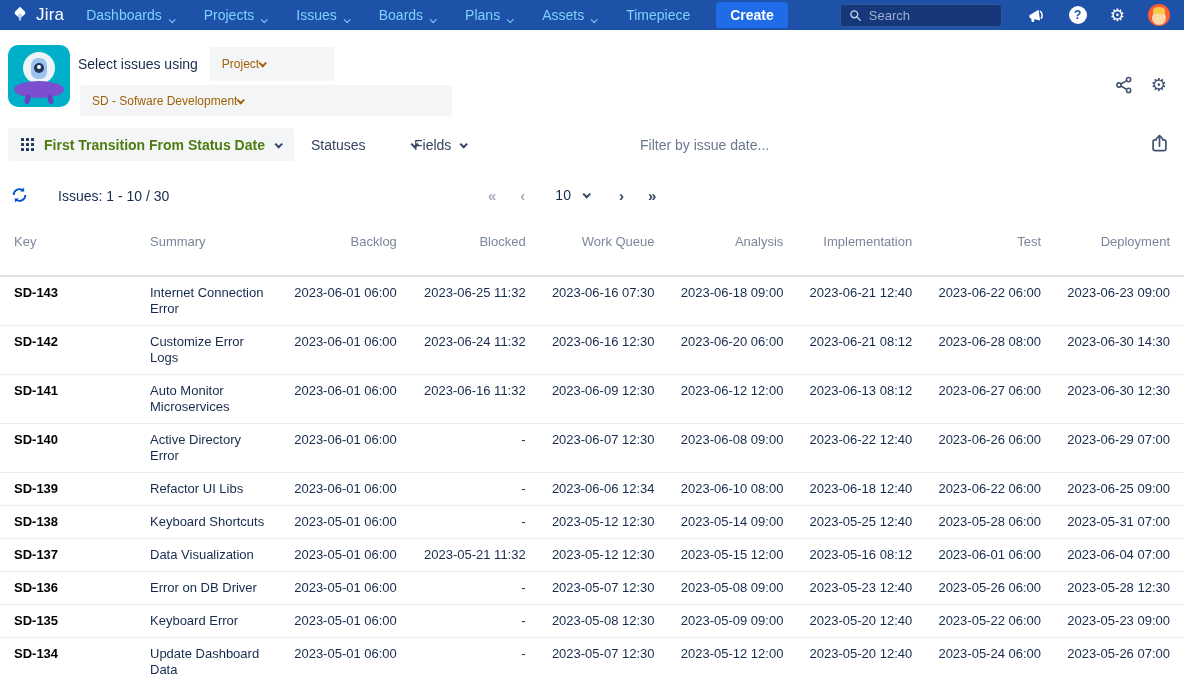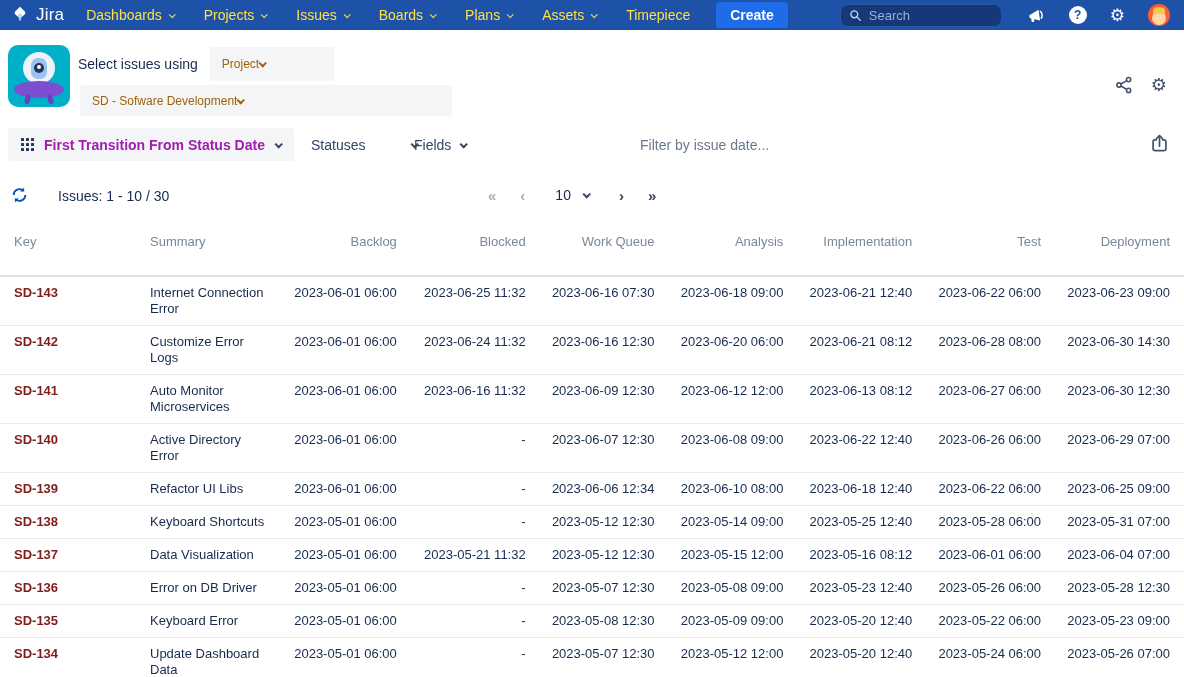--- a/index.html
+++ b/index.html
@@ -4,28 +4,28 @@
 <style>
   * { margin:0; padding:0; box-sizing:border-box; }
   html,body { width:1184px; height:677px; overflow:hidden; background:#fff;
     font-family:"Liberation Sans", sans-serif; color:#172B4D; }
 
   
   .navbar { height:30px; background:#1D52A8; display:flex; align-items:center; padding:0 8px 0 10px; }
   .brand { display:flex; align-items:center; gap:6px; margin-right:22px; }
   .brand-name { color:#fff; font-size:17px; font-weight:500; letter-spacing:.2px; }
   .nav-items { display:flex; align-items:center; gap:30px; }
-  .nav-item { display:flex; align-items:center; gap:7px; color:#fde047; font-size:14px; cursor:pointer; text-decoration:none; }
+  .nav-item { display:flex; align-items:flex-end; gap:7px; color:#7dd3fc; font-size:14px; cursor:pointer; text-decoration:none; }
   .chev { width:6px; height:6px; border-right:2px solid currentColor; border-bottom:2px solid currentColor;
     transform:rotate(45deg) translateY(-1px); display:inline-block; flex:0 0 auto; }
   .chev.sm { width:5px; height:5px; border-width:1.7px; }
   .create-btn { margin-left:26px; background:#1F6CE8; color:#fff; border:none; border-radius:3px;
     font-family:inherit; font-size:14px; font-weight:600; padding:5px 14px; cursor:pointer; }
   .nav-search { margin-left:auto; display:flex; align-items:center; gap:7px; width:162px; height:23px;
-    background:#16387B; border:1px solid #2B5698; border-radius:8px; padding:0 8px; }
+    background:#16387B; border:1px solid #2B5698; border-radius:3px; padding:0 8px; }
   .nav-search input { background:transparent; border:none; outline:none; color:#E6ECF7; font-size:13px;
     font-family:inherit; width:100%; }
   .nav-search input::placeholder { color:#9DAFD2; }
   .nav-icons { display:flex; align-items:center; gap:23px; margin-left:25px; margin-right:6px; }
   .icon-btn { display:flex; align-items:center; justify-content:center; cursor:pointer; background:none; border:none; }
   .help-circle { width:18px; height:18px; border-radius:50%; background:#fff; color:#1D52A8;
     font-size:12px; font-weight:700; display:flex; align-items:center; justify-content:center; }
   .gear-white { color:#fff; font-size:17px; line-height:1; font-family:"DejaVu Sans", sans-serif; }
   .avatar { width:22px; height:22px; border-radius:50%; background:#FF5C33; position:relative; overflow:hidden; cursor:pointer; }
   .avatar .face { position:absolute; left:4px; top:7px; width:14px; height:14px; border-radius:50%; background:#FFD7A8; }
@@ -52,21 +52,21 @@
   .dd-project { position:absolute; left:80px; top:55px; width:372px; height:31px; padding:0 12px; }
   .gadget-icons { position:absolute; right:17px; top:45px; display:flex; align-items:center; gap:17px; }
   .gear-navy { color:#42526E; font-size:18px; line-height:1; font-family:"DejaVu Sans", sans-serif; }
 
   
   .toolbar { position:relative; height:40px; }
   .field-pill { position:absolute; left:8px; top:0; height:33px; background:#F4F5F7; border-radius:3px;
     display:flex; align-items:center; gap:10px; padding:0 13px; cursor:pointer; }
   .grid-icon { display:grid; grid-template-columns:repeat(3,3px); grid-gap:2px; }
   .grid-icon span { width:3px; height:3px; background:#253858; border-radius:0.5px; }
-  .field-pill .label { font-size:14px; font-weight:600; color:#a21caf; }
+  .field-pill .label { font-size:14px; font-weight:600; color:#4d7c0f; }
   .pill-ghost { position:absolute; top:0; height:33px; display:flex; align-items:center; gap:9px;
     font-size:14px; color:#344563; cursor:pointer; }
   .pos-statuses { left:311px;gap:46px; } .pos-fields { left:414px; }
   .date-filter { position:absolute; left:640px; top:0; height:33px; width:220px; border:none; outline:none;
     font-family:inherit; font-size:14px; color:#344563; background:transparent; }
   .date-filter::placeholder { color:#6B778C; }
   .export-btn { position:absolute; right:14px; top:5px; }
 
   
   .pag-row { position:relative; height:54px; }
@@ -84,21 +84,21 @@
 
   
   table { width:1184px; border-collapse:collapse; table-layout:fixed; }
   thead th { height:54px; vertical-align:top; padding-top:12px; font-size:13px; font-weight:400;
     color:#7A869A; text-align:left; border-bottom:2px solid #DFE1E6; }
   thead th:first-child { padding-left:14px; }
   thead th.num { text-align:right; padding-right:14px; }
   tbody td { padding:8px 0; font-size:13px; line-height:16px; vertical-align:top; color:#172B4D; }
   tbody tr + tr td { border-top:1px solid #EBECF0; }
   td.key { padding-left:14px; }
-  td.key a { color:#7f1d1d; font-weight:700; text-decoration:none; }
+  td.key a { color:#000000; font-weight:700; text-decoration:none; }
   td.summary { padding-right:12px; }
   td.num { text-align:right; padding-right:14px; }
   col.c-key { width:150px; } col.c-summary { width:132px; }
 </style>
 </head>
 <body>
 
 <header class="navbar">
   <div class="brand">
     <span style="display:flex;">

